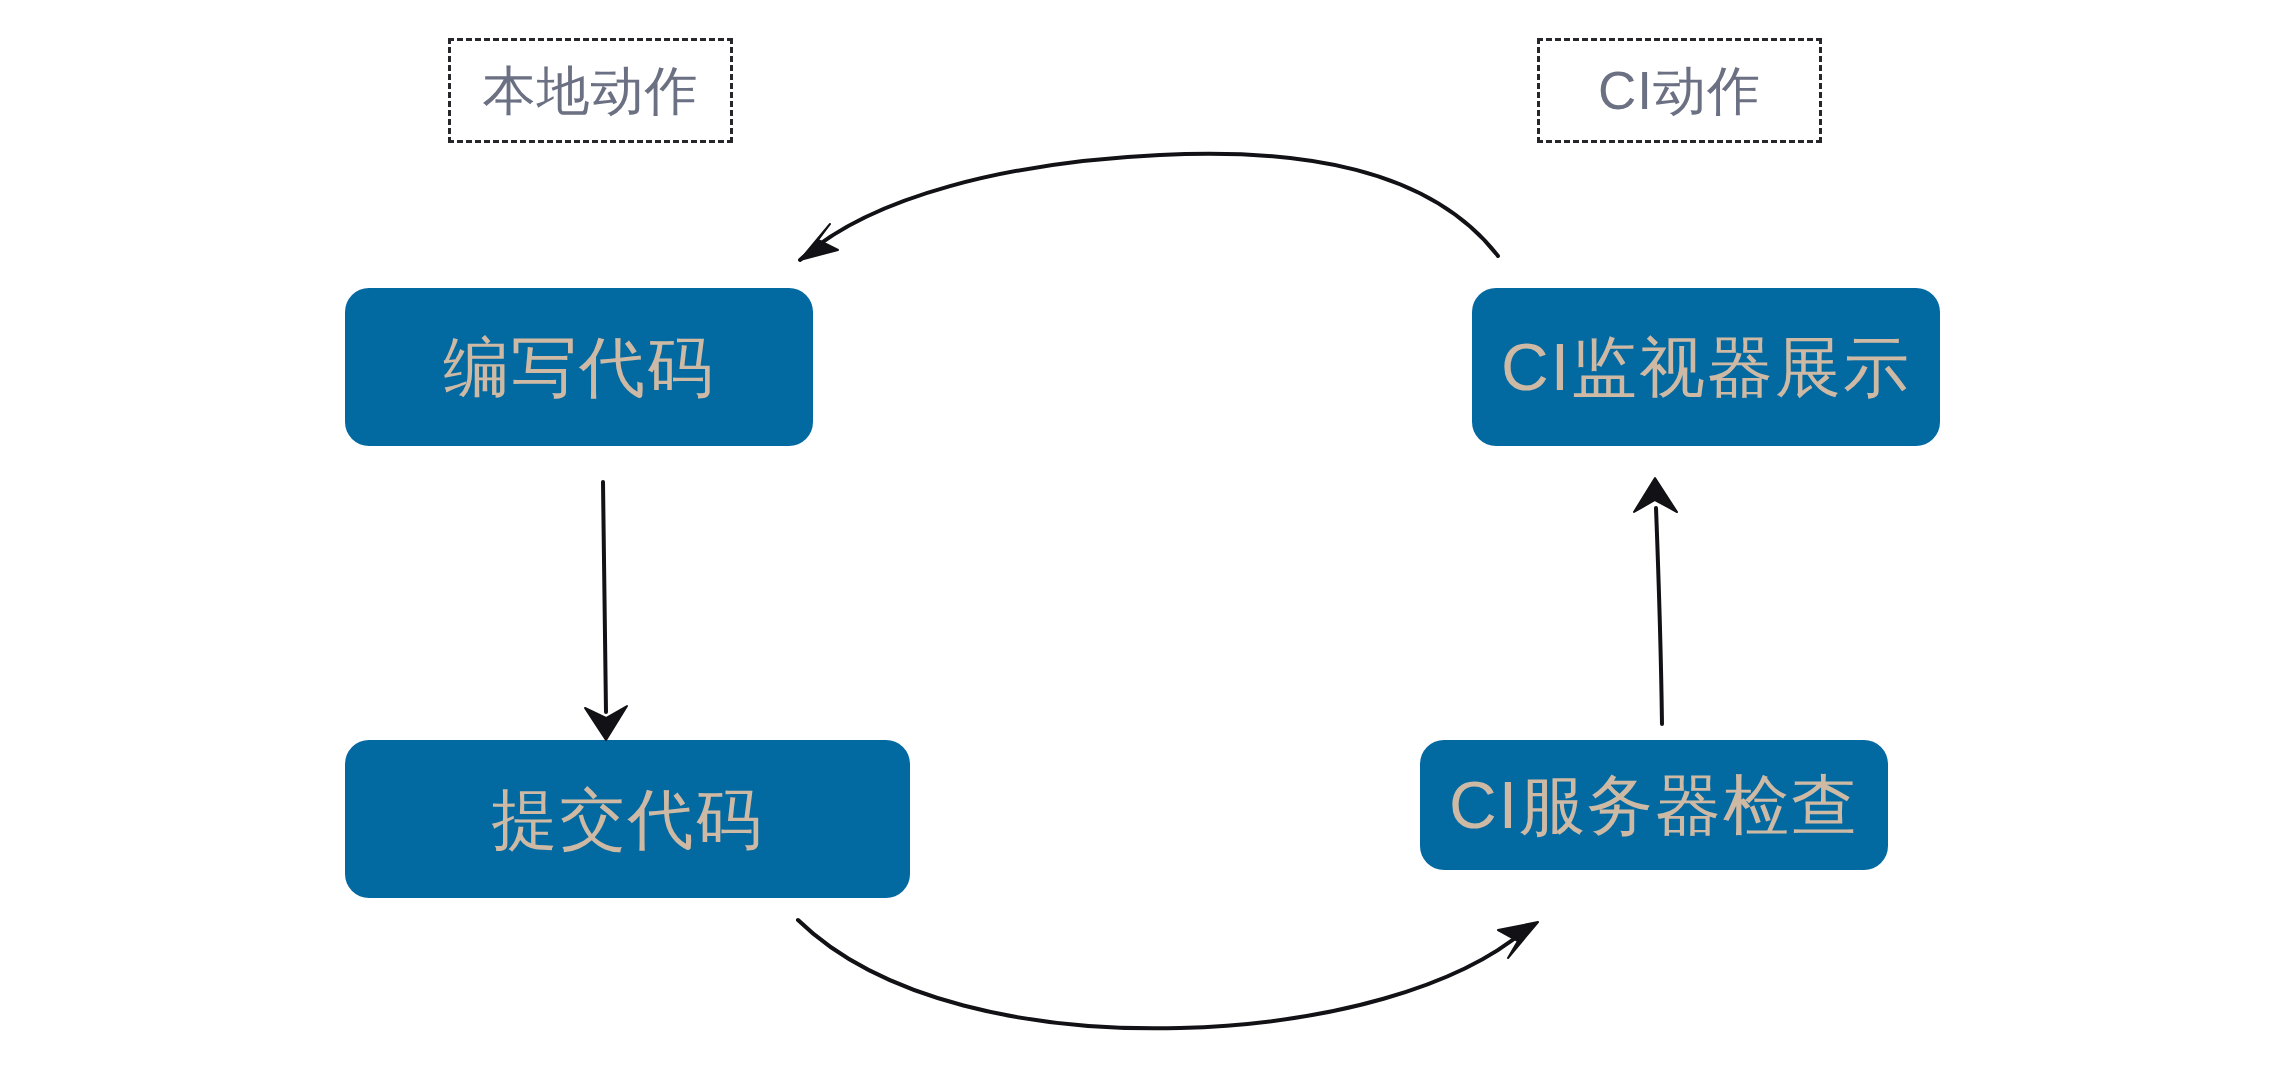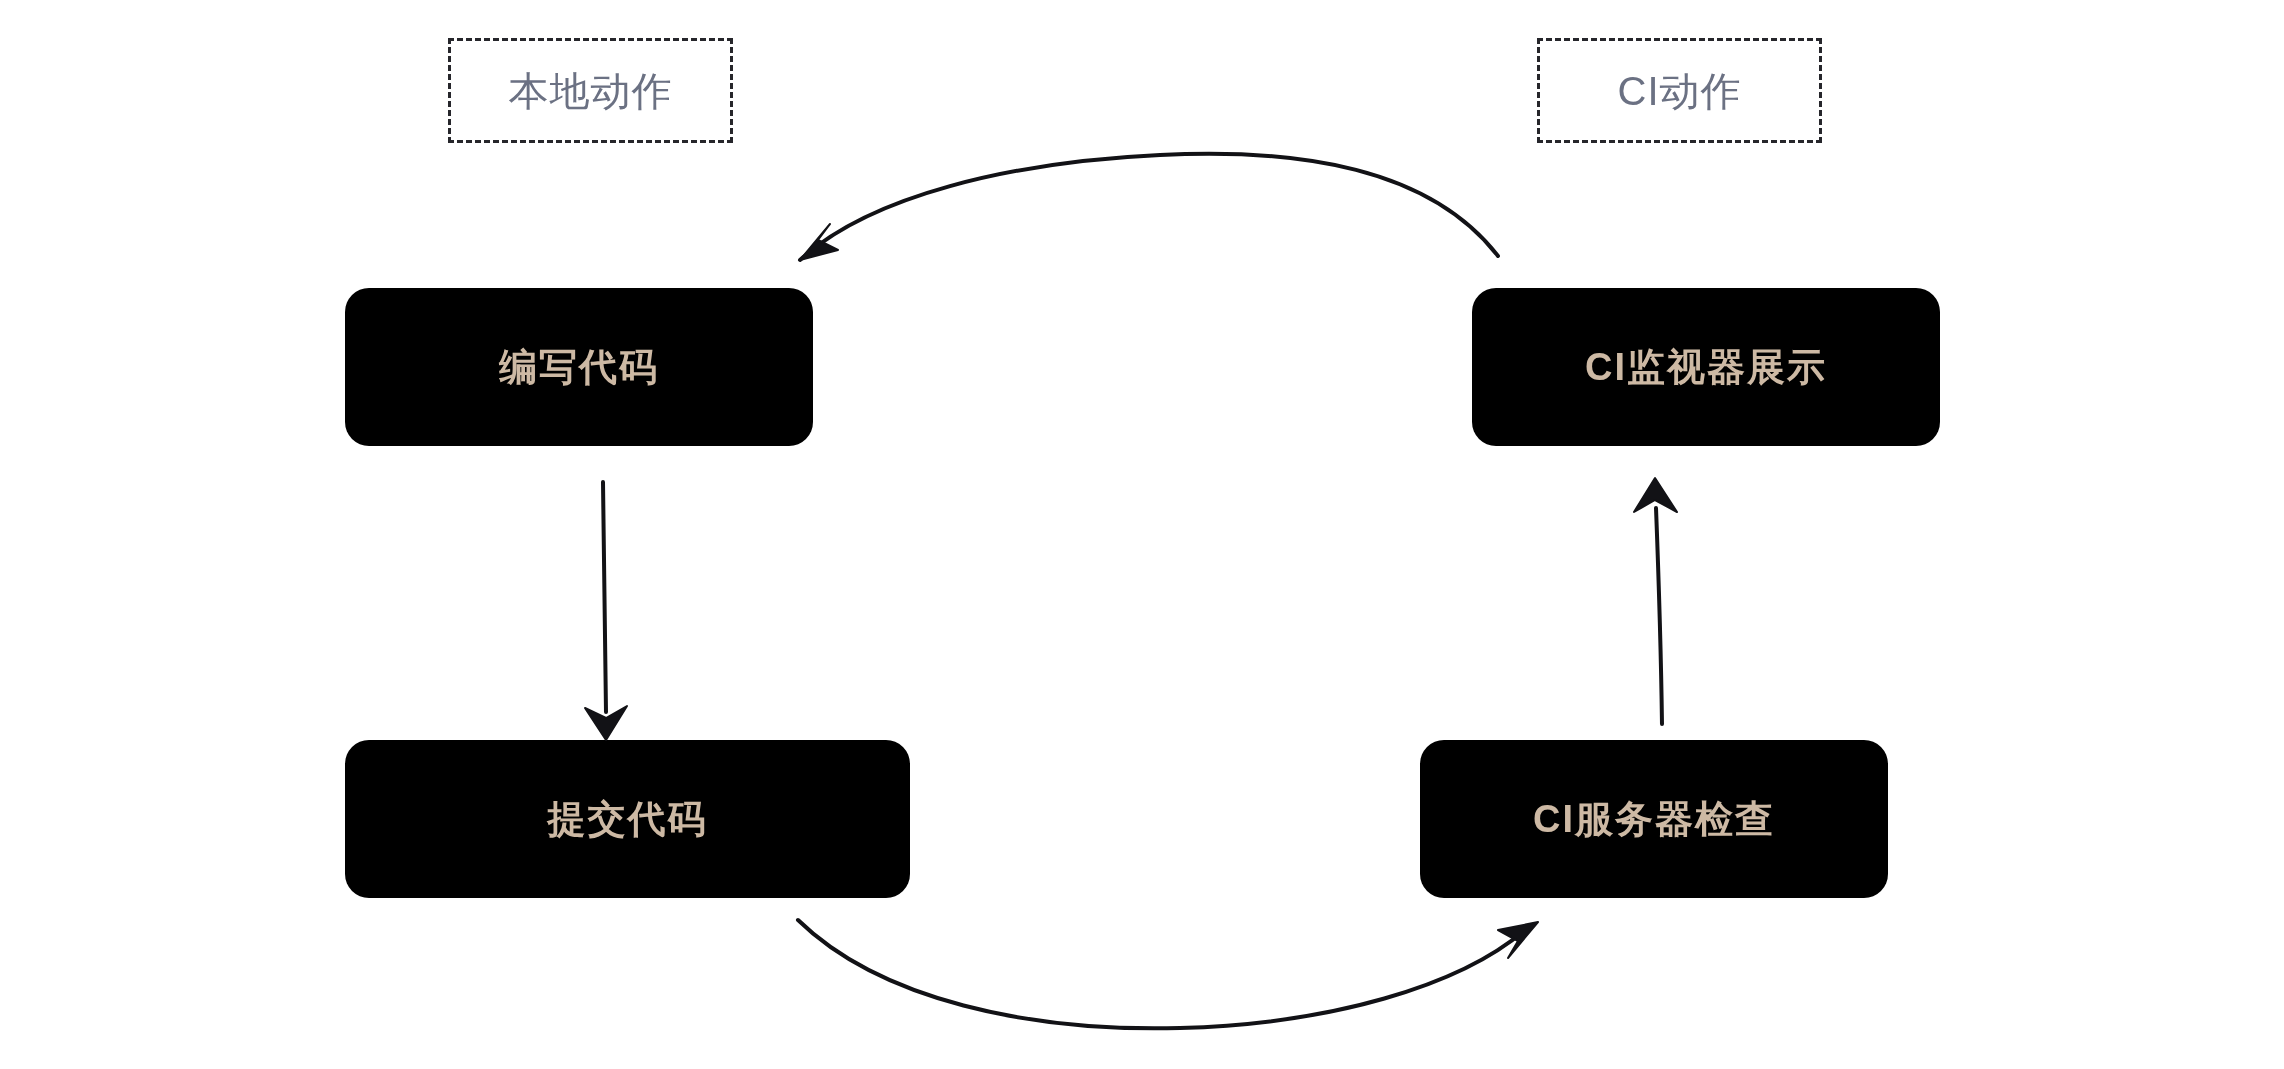--- a/index.html
+++ b/index.html
@@ -25,49 +25,49 @@
   
   .group-label {
     position: absolute;
     box-sizing: border-box;
     border: 3px dashed #26262b;
     background: transparent;
     display: flex;
     align-items: center;
     justify-content: center;
     color: #6b7183;
-    font-size: 40px;
+    font-size: 53px;
     font-weight: 400;
     letter-spacing: 1px;
     line-height: 1;
     white-space: nowrap;
   }
   #group-local  { left: 448px;  top: 38px;  width: 285px; height: 105px; }
   #group-ci     { left: 1537px; top: 38px;  width: 285px; height: 105px; }
 
   
   .node {
     position: absolute;
     box-sizing: border-box;
-    background: #000000;
+    background: #0369a1;
     border-radius: 24px;
     display: flex;
     align-items: center;
     justify-content: center;
     color: #CDB9A4;
-    font-size: 38px;
-    font-weight: 700;
+    font-size: 66px;
+    font-weight: 400;
     letter-spacing: 2px;
     line-height: 1;
     white-space: nowrap;
   }
   #node-write   { left: 345px;  top: 288px; width: 468px; height: 158px; }
   #node-monitor { left: 1472px; top: 288px; width: 468px; height: 158px; }
   #node-commit  { left: 345px;  top: 740px; width: 565px; height: 158px; }
-  #node-server  { left: 1420px; top: 740px; width: 468px; height: 158px; }
+  #node-server  { left: 1420px; top: 740px; width: 468px; height: 130px; }
 
   
   #arrows {
     position: absolute;
     left: 0; top: 0;
     width: 2284px;
     height: 1069px;
     pointer-events: none;
   }
   .arrow-stroke {

